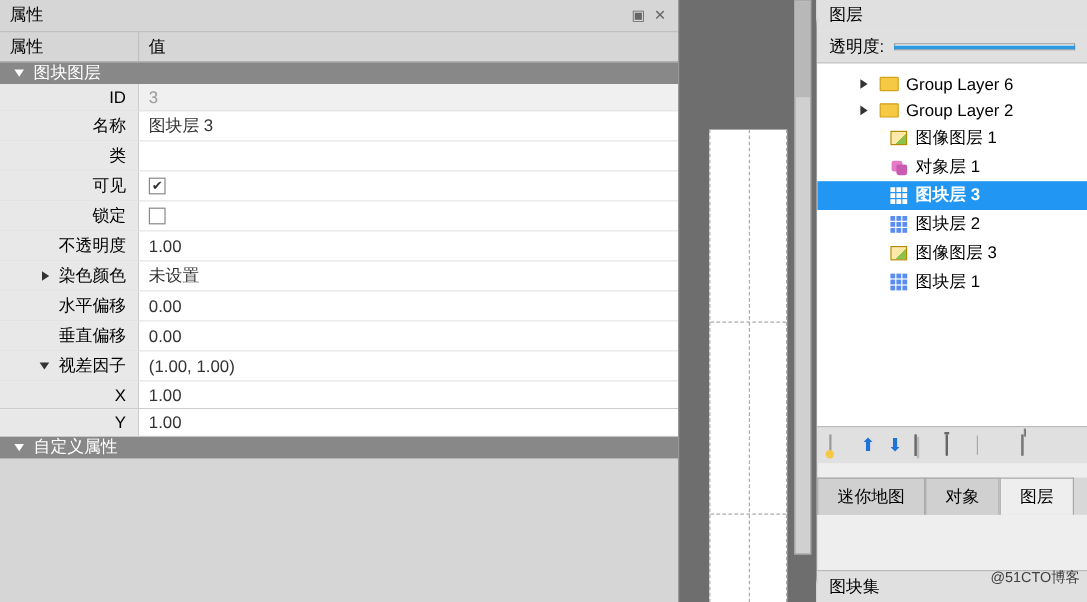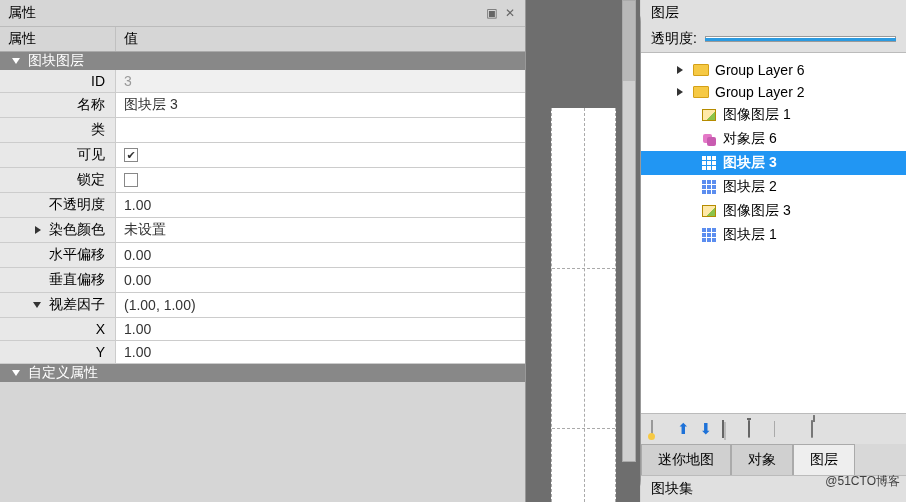--- a/index.html
+++ b/index.html
@@ -1,18 +1,18 @@
 <!DOCTYPE html>
 <html><head>
 <meta charset="utf-8">
 <style>
 * { box-sizing: border-box; margin: 0; padding: 0; font-family: "Microsoft YaHei", sans-serif; font-size: 14px; }
 body { background: #d6d6d6; width: 906px; height: 502px; overflow: hidden; display: flex; }
 
-.left { width: 525px; display: flex; flex-direction: column; background: #d6d6d6; }
+.left { width: 565px; display: flex; flex-direction: column; background: #d6d6d6; }
 .panel-title { background: #d6d6d6; padding: 4px 8px; color: #000; display: flex; justify-content: space-between; align-items: center; border-bottom: 1px solid #bbb;}
 .panel-title .ctrl { color: #666; font-size: 12px; letter-spacing: 2px;}
 .headers { display: flex; background: #d6d6d6; border-bottom: 1px solid #aaa;}
 .headers .h1 { width: 116px; padding: 3px 8px; border-right: 1px solid #c0c0c0;}
 .headers .h2 { flex: 1; padding: 3px 8px;}
 
 .section { background: #888; color: #fff; padding: 0 12px; display: flex; align-items: center; gap: 4px;}
 .tri { width: 0; height: 0; border-left: 4px solid transparent; border-right: 4px solid transparent; border-top: 6px solid currentColor; margin-right: 4px;}
 .tri-r { width: 0; height: 0; border-top: 4px solid transparent; border-bottom: 4px solid transparent; border-left: 6px solid #333; margin-right:4px;}
 
@@ -63,24 +63,24 @@
 .arrow-up { color:#1e72d8; font-size:15px;}
 .arrow-dn { color:#1e72d8; font-size:15px;}
 .dup-ico { width:14px; height:14px; border:1px solid #666; background:#ddd; box-shadow:2px 2px 0 #bbb;}
 .trash { width:12px; height:14px; border:1px solid #666; border-radius:0 0 2px 2px; position:relative; background:#ddd;}
 .trash::before{content:""; position:absolute; top:-3px; left:-2px; right:-2px; height:2px; background:#666;}
 .stack-ico { width:14px; height:14px; background:linear-gradient(#6bc04b,#6bc04b); position:relative;}
 .stack-ico::after{content:""; position:absolute; inset:2px; background:#a6e68a;}
 .lock-ico { width:11px; height:12px; border:1px solid #777; border-radius:0 0 2px 2px; background:#bbb; position:relative;}
 .lock-ico::before{content:""; position:absolute; top:-6px; left:1px; right:1px; height:6px; border:1px solid #777; border-bottom:none; border-radius:5px 5px 0 0;}
 
-.tabs { display:flex; background:#d8d8d8;}
+.tabs { display:flex; background:#d8d8d8;margin-top:12px;}
 .tab { padding:6px 16px; border:1px solid #aaa; background:#d0d0d0; border-bottom:none; cursor:pointer;}
 .tab.active { background:#eee;}
-.bottom-sec { background:#e0e0e0; border-top:1px solid #bbb; padding:4px 10px;}
+.bottom-sec { background:#e0e0e0; border-top:1px solid #bbb; padding:4px 10px;margin-top:46px;}
 
 .watermark { position:absolute; right:6px; bottom:12px; color:#404040; font-size:12px;}
 </style>
 </head>
 <body>
 
 <div class="left">
   <div class="panel-title">
     <span>属性</span>
     <span class="ctrl">▣ ✕</span>
@@ -206,21 +206,21 @@
       </div>
       <div class="tree-item">
         <span class="indent"></span>
         <span class="indent"></span>
         <span class="icon">
           <span class="obj-ico">
             <span></span>
             <span></span>
           </span>
         </span>
-        <span>对象层 6</span>
+        <span>对象层 1</span>
       </div>
       <div class="tree-item selected">
         <span class="indent"></span>
         <span class="indent"></span>
         <span class="icon">
           <span class="grid-ico">
             <i></i>
             <i></i>
             <i></i>
             <i></i>

